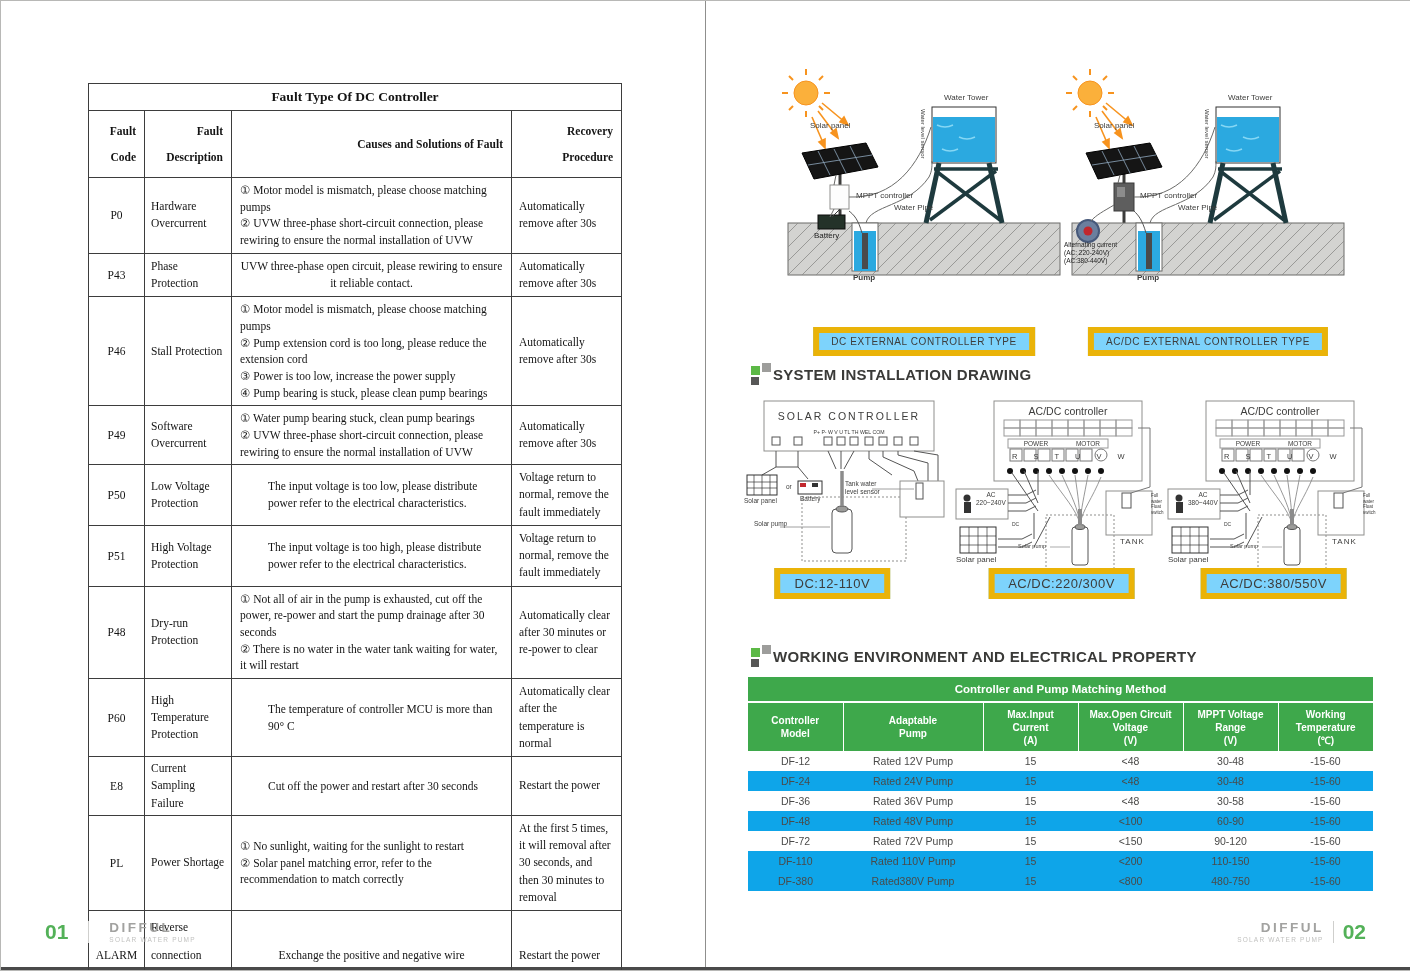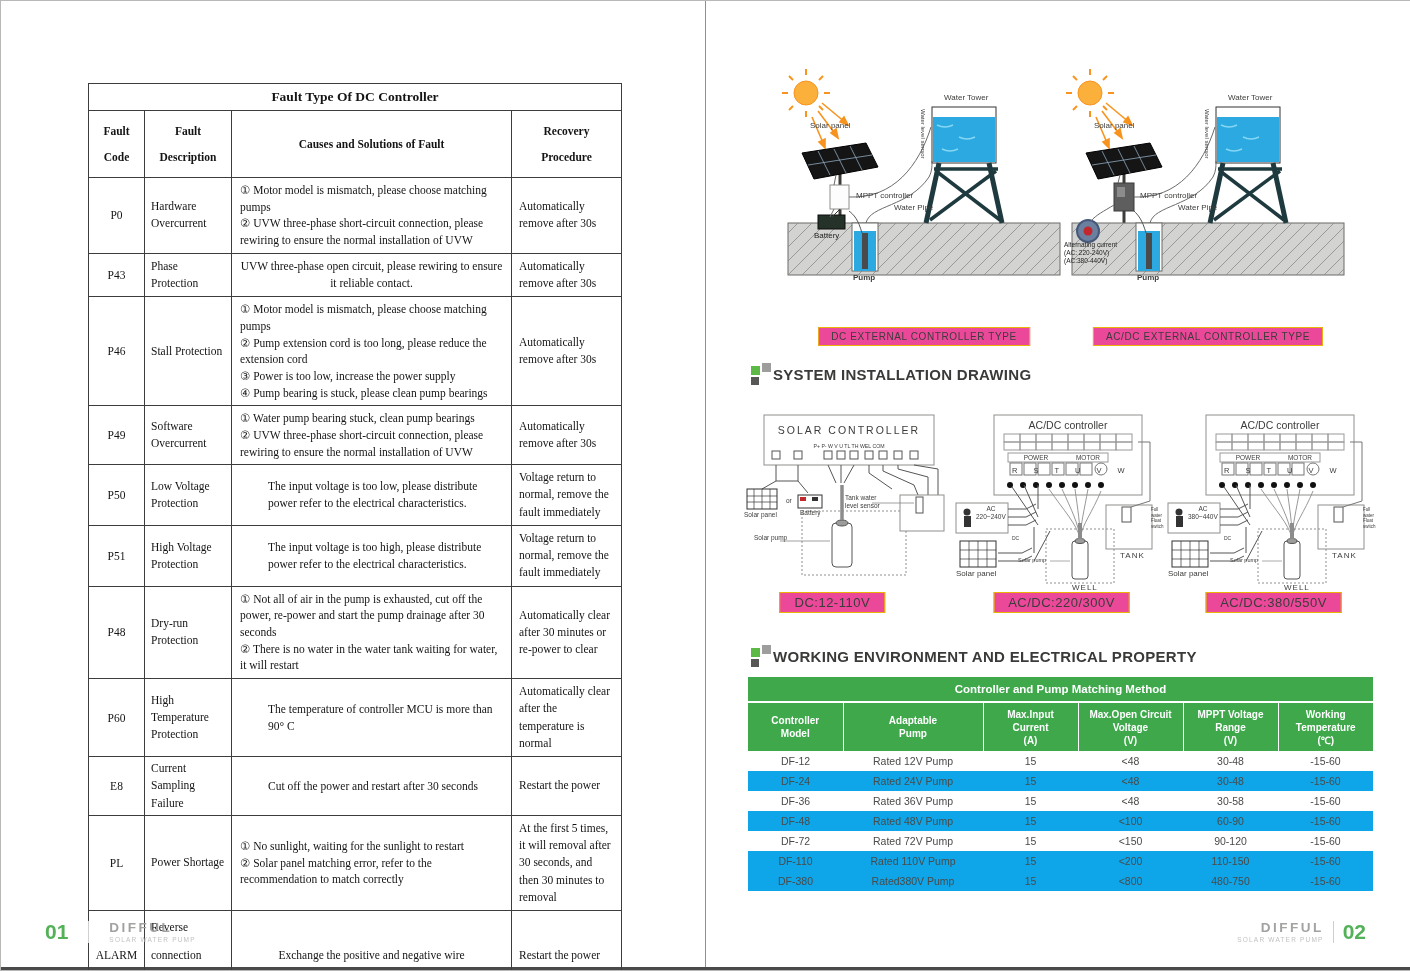--- a/index.html
+++ b/index.html
@@ -9,21 +9,21 @@
   .bottom-strip { position:absolute; left:0; bottom:0; width:100%; height:3px; background:#4a4a4a; }
   .page { position:absolute; top:0; height:100%; width:704px; }
   #page-left { left:0; }
   #page-right { left:705px; }
 
   
   .fault-table { position:absolute; left:87px; top:82px; width:533px; border-collapse:collapse;
                  table-layout:fixed; font-family:"Liberation Serif", serif; font-size:11.5px; color:#141414; }
   .fault-table td, .fault-table th { border:1px solid #3d3d3d; vertical-align:middle; }
   .fault-table .title-cell { font-size:13.5px; font-weight:bold; text-align:center; height:24px; }
-  .fault-table th.colhead { font-weight:bold; text-align:center; padding:4px 8px; height:58px;
+  .fault-table th.colhead { font-weight:bold; text-align:right; padding:4px 8px; height:58px;
                             white-space:pre-line; line-height:2.3; font-size:11.5px; }
   .col-code   { width:56px; }
   .col-desc   { width:87px; }
   .col-causes { width:280px; }
   .col-rec    { width:110px; }
   .cell-code   { text-align:center; }
   .cell-desc   { padding:3px 6px; line-height:1.5; }
   .cell-desc.wide-lines { line-height:2.4; }
   .cell-causes { padding:4px 8px; line-height:1.45; white-space:pre-line; }
   .cell-causes.center { text-align:center; }
@@ -39,37 +39,37 @@
   .brand-block { display:flex; flex-direction:column; line-height:1.1; }
   #footer-right .brand-block { text-align:right; }
   .brand-name { color:#a2a2a0; font-size:13.5px; font-weight:bold; letter-spacing:2.5px; }
   .brand-sub  { color:#c2c2c0; font-size:6.5px; letter-spacing:1.2px; }
 
   
   .install { position:absolute; top:64px; width:300px; height:290px; }
   #install-dc { left:68px; }
   #install-ac { left:352px; }
   .install .caption-box { position:absolute; left:50%; transform:translateX(-50%); top:262px; }
-  .caption-box { display:inline-block; border:1px solid #eab308; background:#ec4899; color:#3c3c3b;
+  .caption-box { display:inline-block; border:6px solid #eab308; background:#7dd3fc; color:#3c3c3b;
                  font-size:10px; letter-spacing:0.6px; padding:3px 12px; white-space:nowrap; }
   .ovl { position:absolute; color:#3c3c3b; font-size:8px; line-height:1.25; white-space:pre-line; }
   .ovl.tiny { font-size:6.5px; }
   .ovl.vert { transform:rotate(90deg); transform-origin:left top; font-size:6px; white-space:nowrap; }
 
   .section-heading { position:absolute; left:45px; display:flex; align-items:center; }
   #heading-install { top:362px; }
   #heading-working { top:644px; }
   .squares { position:relative; width:22px; height:22px; flex:0 0 auto; }
   .squares i { position:absolute; display:block; }
   .sq-green { left:0; top:3px;  width:9px; height:9px; background:#5cb946; }
   .sq-gray  { left:11px; top:0; width:9px; height:9px; background:#9d9d9b; }
   .sq-dark  { left:0; top:14px; width:8px; height:8px; background:#575756; }
   .heading-text { font-size:15px; font-weight:bold; color:#3a3a38; letter-spacing:0.3px; }
 
-  .wiring { position:absolute; top:410px; width:215px; height:202px; }
+  .wiring { position:absolute; top:396px; width:215px; height:202px; }
   #wiring-1 { left:36px; }
   #wiring-2 { left:248px; }
   #wiring-3 { left:460px; }
   .wiring .caption-box { position:absolute; bottom:0; left:50%; transform:translateX(-50%);
                          font-size:13px; padding:2px 14px; letter-spacing:0.5px; }
   #wiring-1 .caption-box { left:42%; }
 
   
   .match-table { position:absolute; left:42px; top:676px; width:625px; border-collapse:collapse;
                  font-size:10.5px; color:#4a4a49; text-align:center; }

